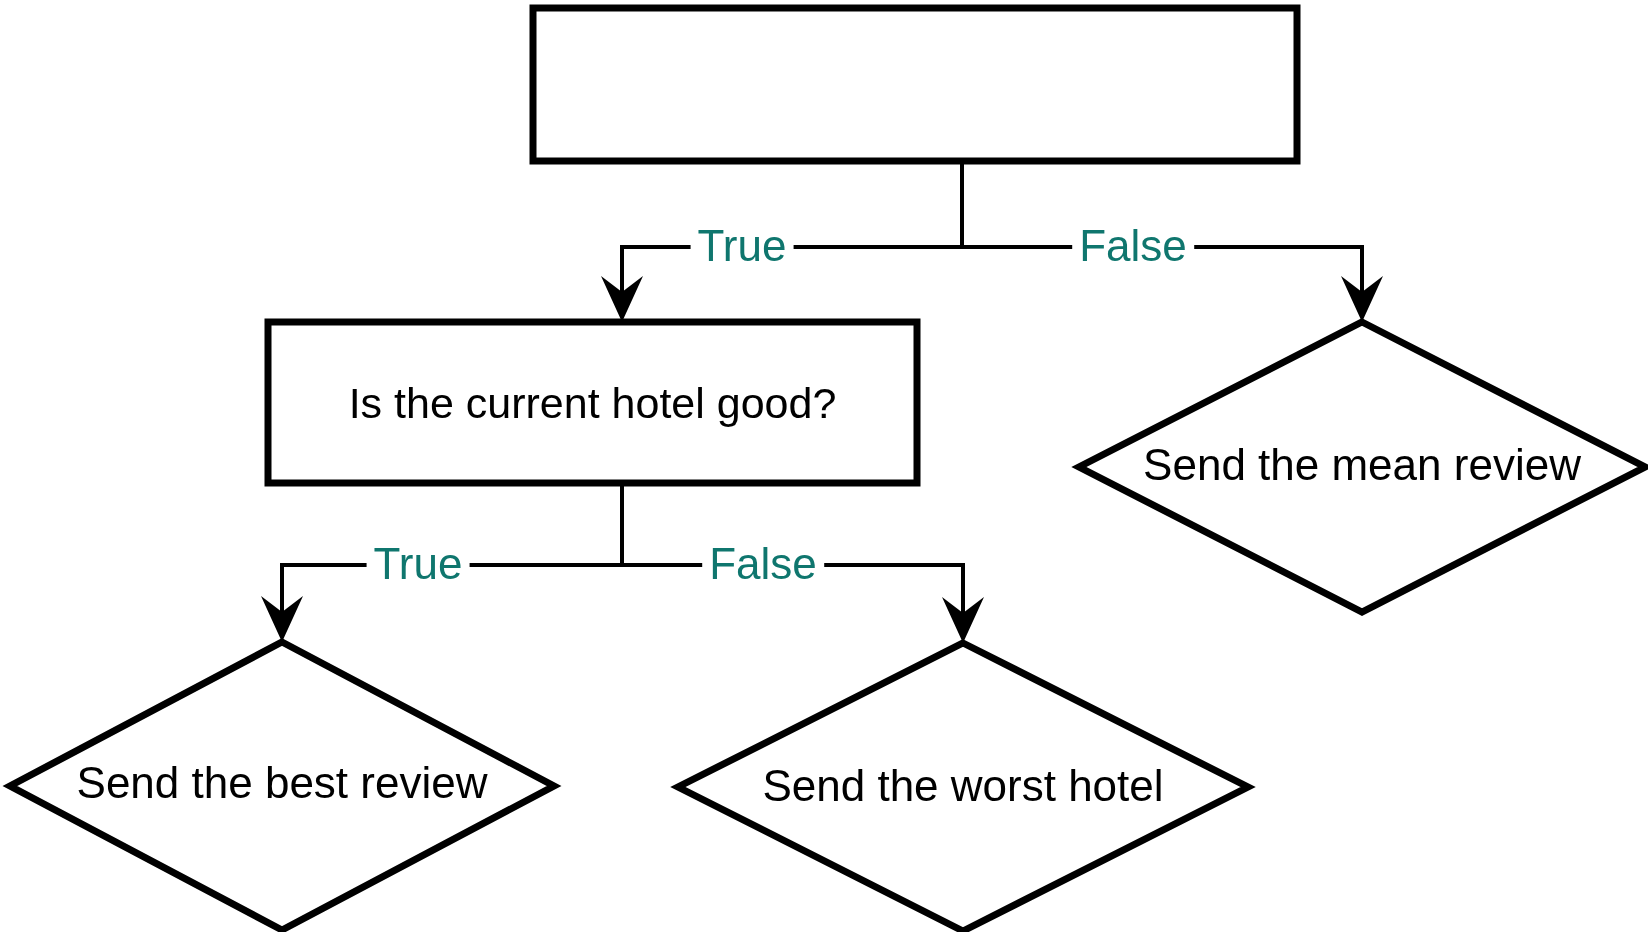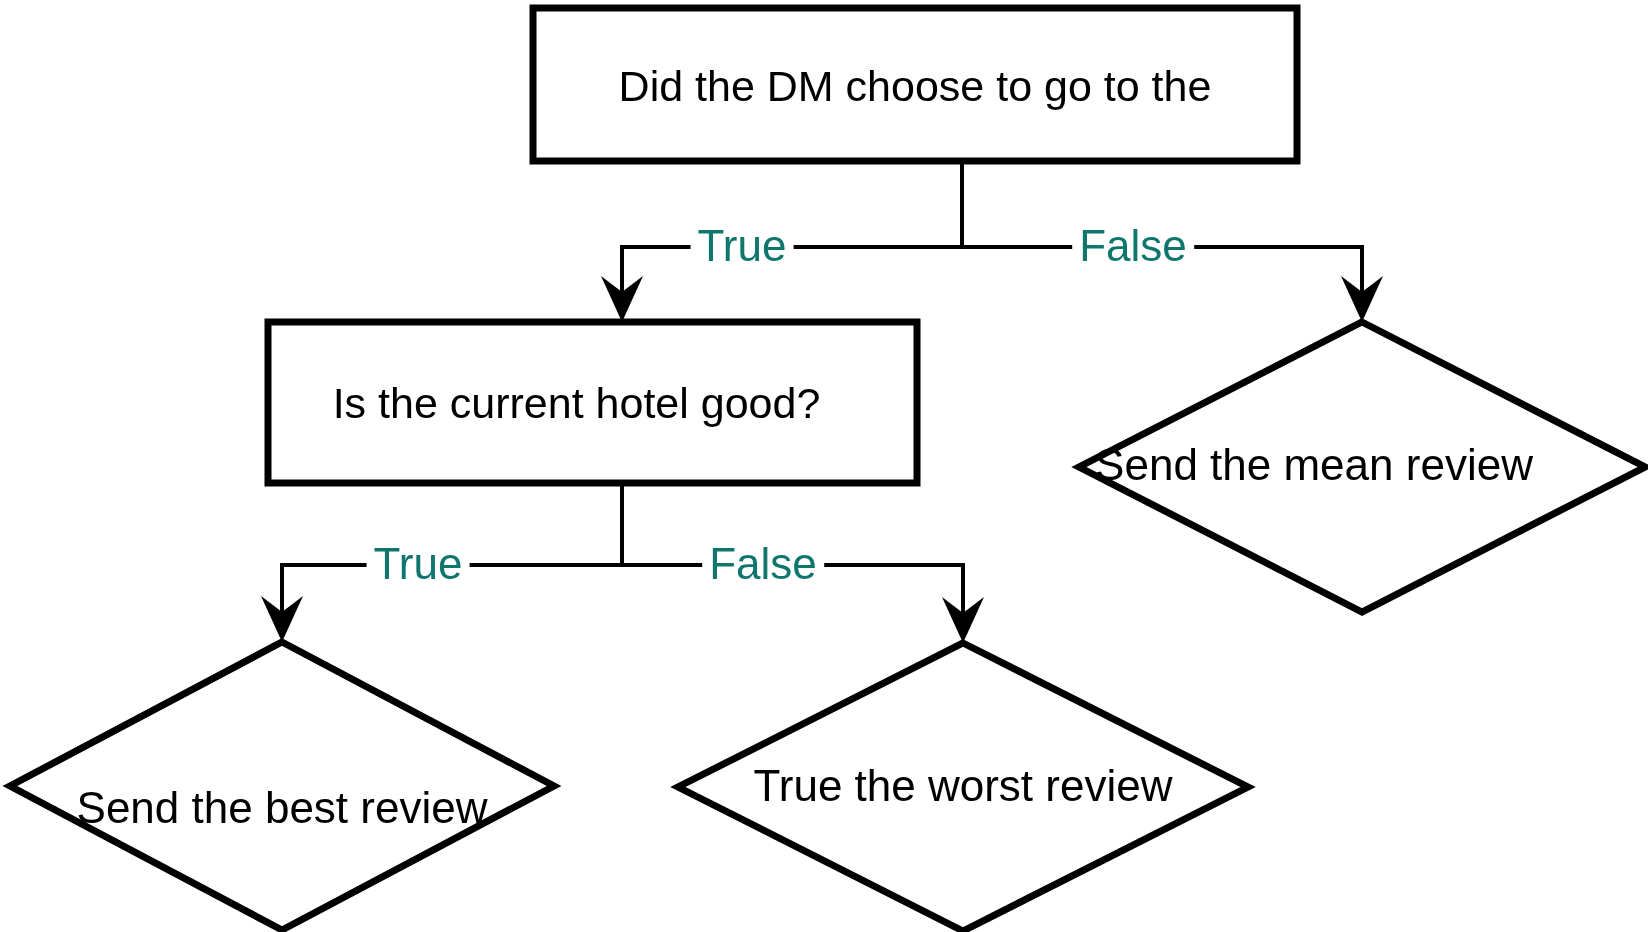--- a/index.html
+++ b/index.html
@@ -83,37 +83,36 @@
     </g>
 
     <g fill="#ffffff" stroke="#000000" stroke-width="7" stroke-linejoin="miter">
       <polygon points="1362,322 1645,467 1362,612 1079,467"></polygon>
       <polygon points="282,642 554,786 282,930 10,786"></polygon>
       <polygon points="963,643 1248,787 963,931 678,787"></polygon>
     </g>
   </svg>
 
   <div class="node-label" style="left:537px; top:14px; width:756px; height:143px;">
-    <span>Did the DM choose to go to the</span>
   </div>
 
-  <div class="node-label" style="left:256px; top:324px; width:641px; height:157px;">
+  <div class="node-label" style="left:272px; top:324px; width:641px; height:157px;">
     <span>Is the current hotel good?</span>
   </div>
 
-  <div class="node-label diamond-label" style="left:1034px; top:437px; width:560px; height:56px;">
+  <div class="node-label diamond-label" style="left:1082px; top:437px; width:560px; height:56px;">
     <span>Send the mean review</span>
   </div>
 
-  <div class="node-label diamond-label" style="left:2px; top:780px; width:560px; height:56px;">
+  <div class="node-label diamond-label" style="left:2px; top:755px; width:560px; height:56px;">
     <span>Send the best review</span>
   </div>
 
   <div class="node-label diamond-label" style="left:683px; top:758px; width:560px; height:56px;">
-    <span>True the worst review</span>
+    <span>Send the worst hotel</span>
   </div>
 
   <span class="edge-label" style="left:742px; top:247px;">True</span>
   <span class="edge-label" style="left:1133px; top:247px;">False</span>
   <span class="edge-label" style="left:418px; top:565px;">True</span>
   <span class="edge-label" style="left:763px; top:565px;">False</span>
 
 </div>
 
 </body></html>

